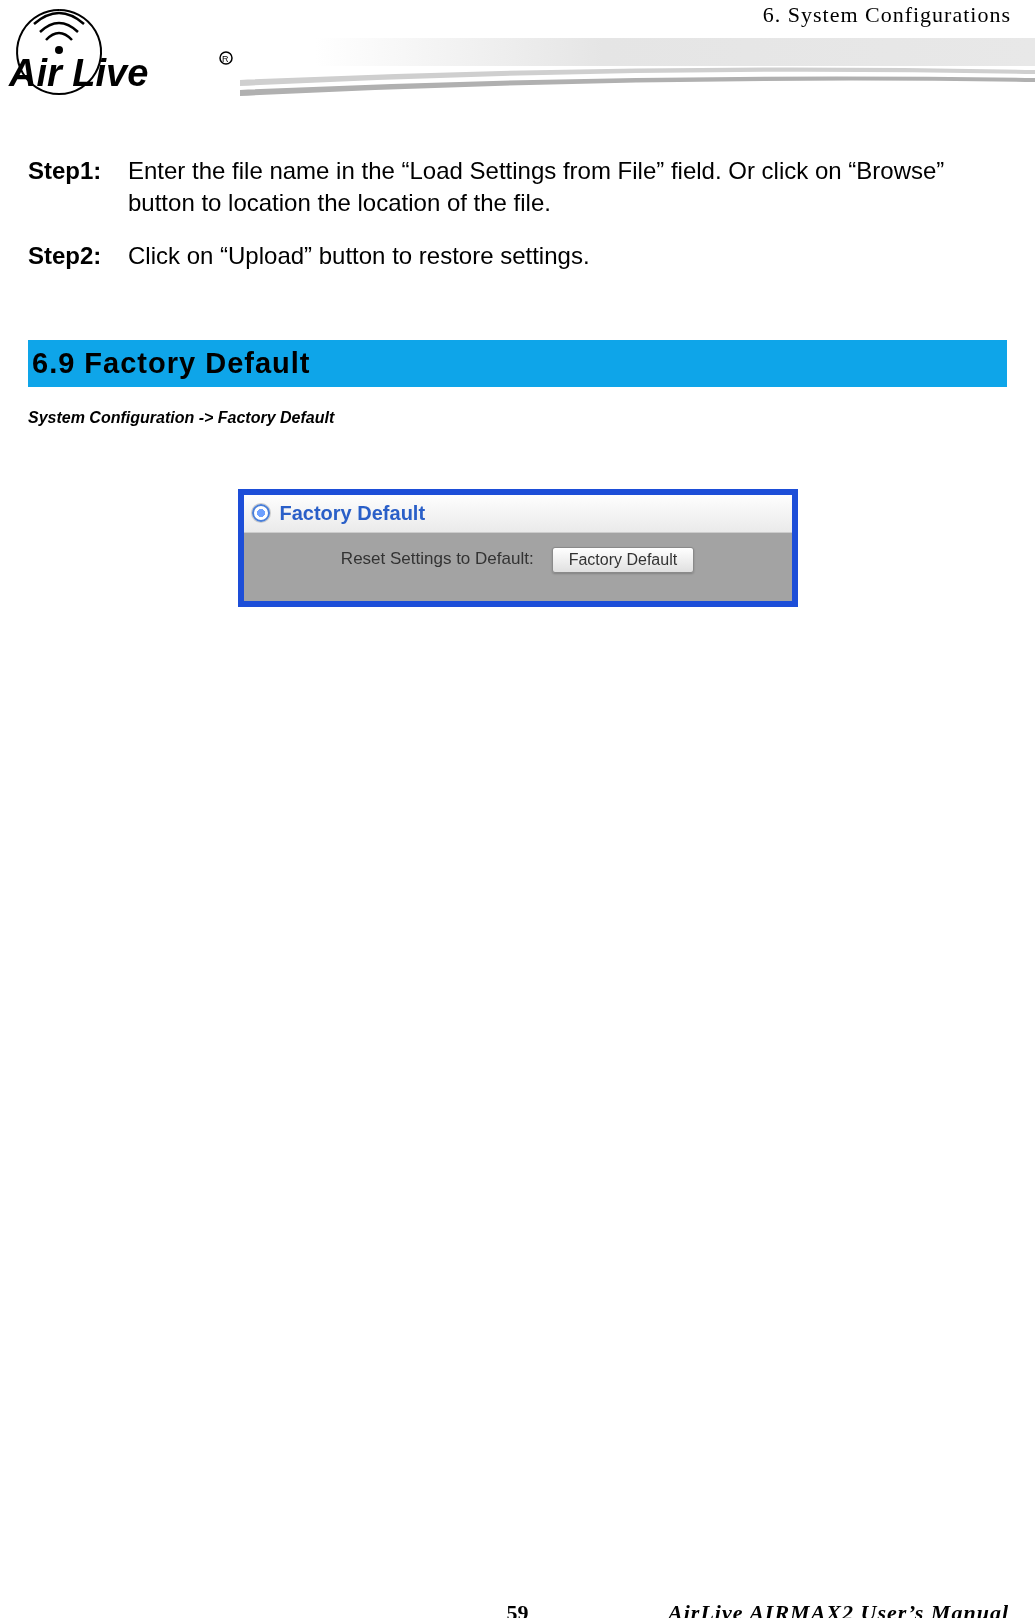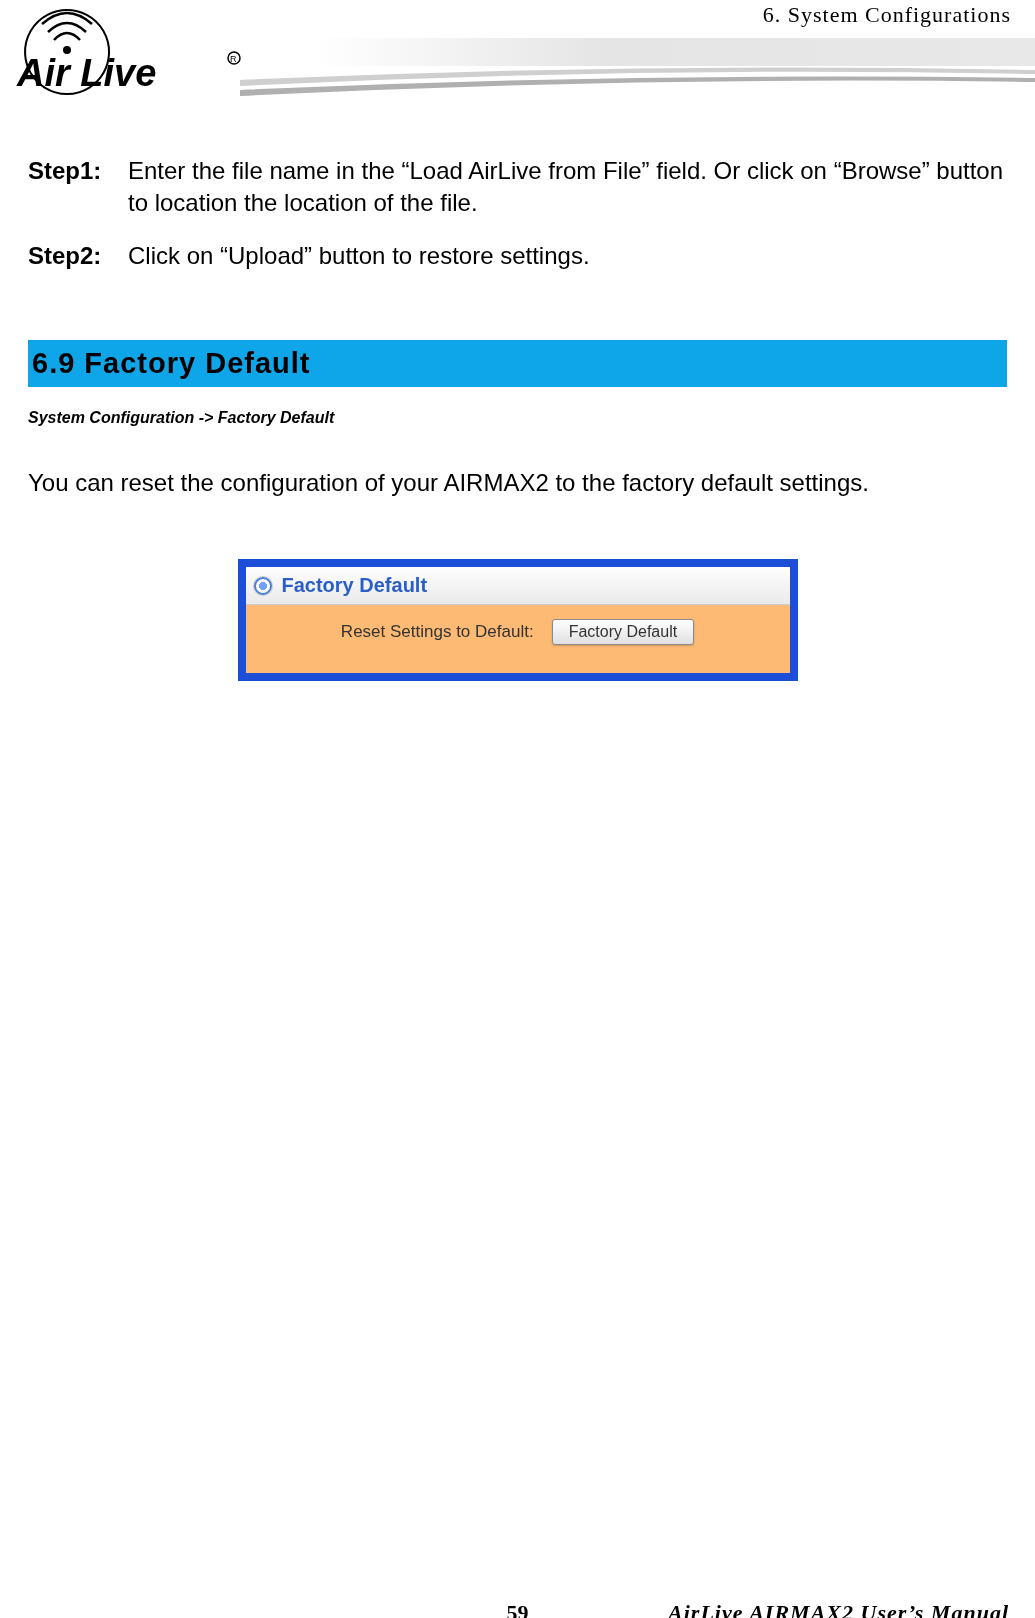--- a/index.html
+++ b/index.html
@@ -36,21 +36,21 @@
       top: 62px;
       left: 240px;
       right: 0;
       height: 40px;
       overflow: hidden;
     }
     .header-swoosh svg { width: 100%; height: 100%; }
     .logo {
       position: absolute;
       top: 8px;
-      left: 12px;
+      left: 4px;
       width: 250px;
       height: 90px;
       text-align: right;
     }
     .logo svg { width: 100%; height: 100%; }
     .content {
       padding: 40px 28px 0 28px;
       font-size: 24px;
       line-height: 1.35;
     }
@@ -75,22 +75,22 @@
       margin-top: 38px;
       font-size: 24px;
     }
     .panel-wrap {
       margin-top: 60px;
       display: flex;
       justify-content: center;
     }
     .panel {
       width: 560px;
-      border: 8px solid #1d4ed8;
-      background: #fdba74;
+      border: 6px solid #1d4ed8;
+      background: #a3a3a3;
     }
     .panel-title-bar {
       display: flex;
       align-items: center;
       padding: 5px 8px;
       background: linear-gradient(#fefefe, #eaeaea);
       border-bottom: 1px solid #ccc;
     }
     .radio-icon {
       width: 18px; height: 18px;
@@ -175,30 +175,29 @@
       <text x="5" y="78" font-family="Arial Black, Arial" font-weight="900" font-style="italic" font-size="38" fill="#000">Air Live</text>
       <circle cx="222" cy="50" r="6" fill="none" stroke="#000" stroke-width="1.5"></circle>
       <text x="218" y="54" font-size="9" font-family="Arial" fill="#000">R</text>
     </svg>
   </div>
 </div>
 
 <div class="content">
   <div class="step-row">
     <div class="step-label"><span>Step1</span>:</div>
-    <div class="step-text">Enter the file name in the “Load AirLive from File” field.   Or click on “Browse” button to location the location of the file.</div>
+    <div class="step-text">Enter the file name in the “Load Settings from File” field.   Or click on “Browse” button to location the location of the file.</div>
   </div>
   <div class="step-row">
     <div class="step-label"><span>Step2</span>:</div>
     <div class="step-text">Click on “Upload” button to restore settings.</div>
   </div>
 
   <div class="section-heading">6.9 Factory  Default</div>
   <div class="breadcrumb">System Configuration -&gt; Factory Default</div>
-  <div class="description">You can reset the configuration of your AIRMAX2 to the factory default settings.</div>
 
   <div class="panel-wrap">
     <div class="panel">
       <div class="panel-title-bar">
         <span class="radio-icon"></span>
         <span class="panel-title">Factory Default</span>
       </div>
       <div class="panel-body">
         <span class="panel-label">Reset Settings to Default:</span>
         <button class="panel-button">Factory Default</button>

